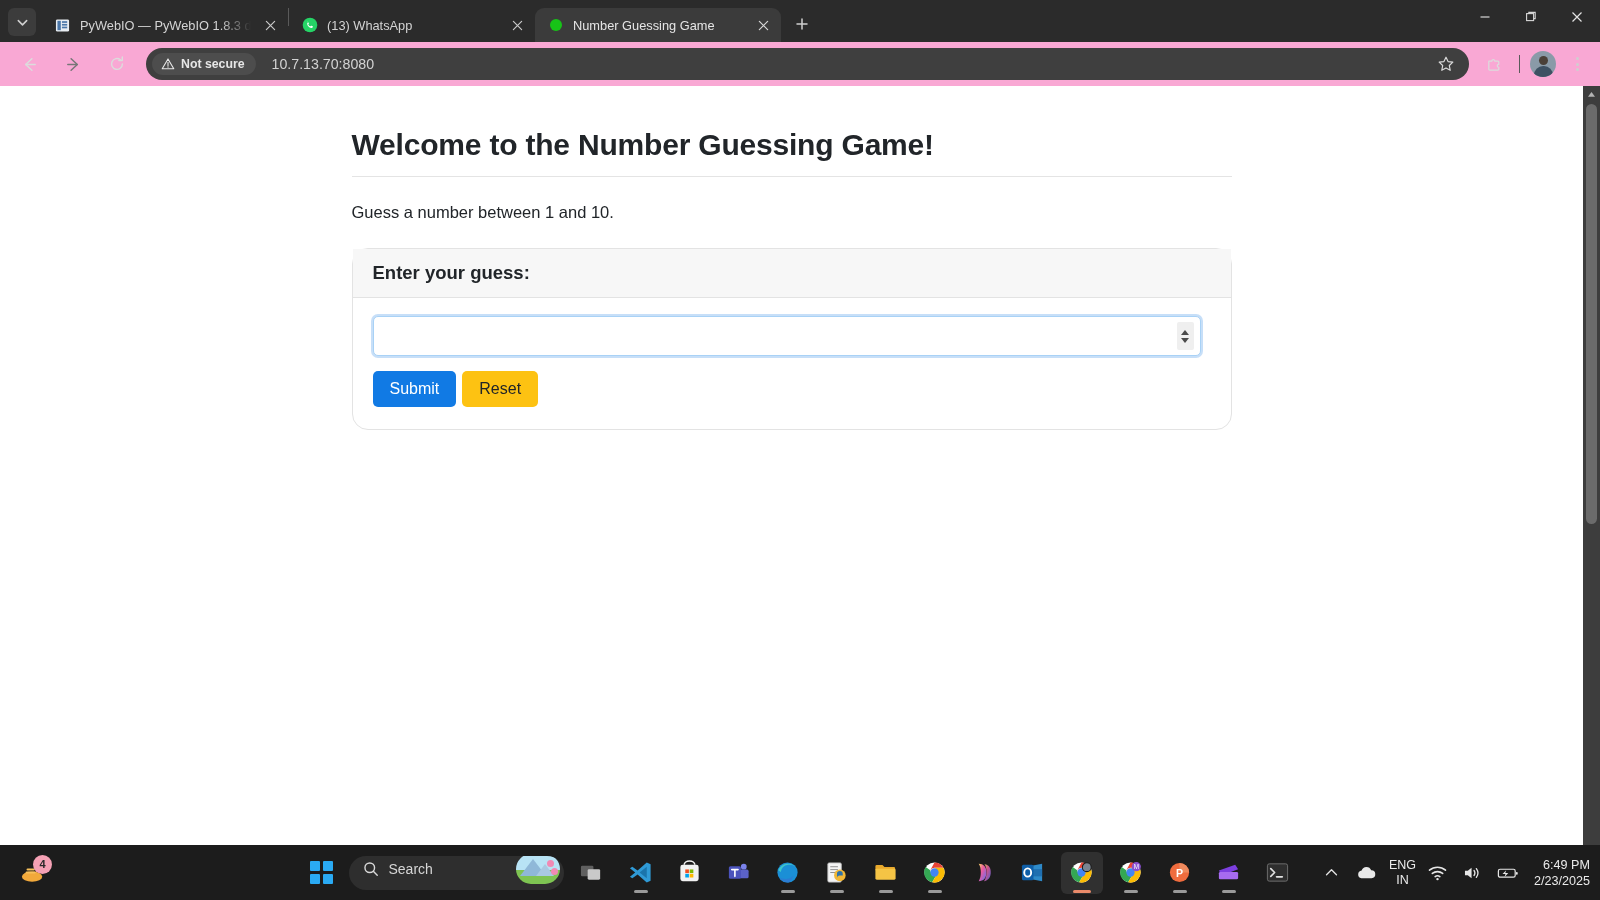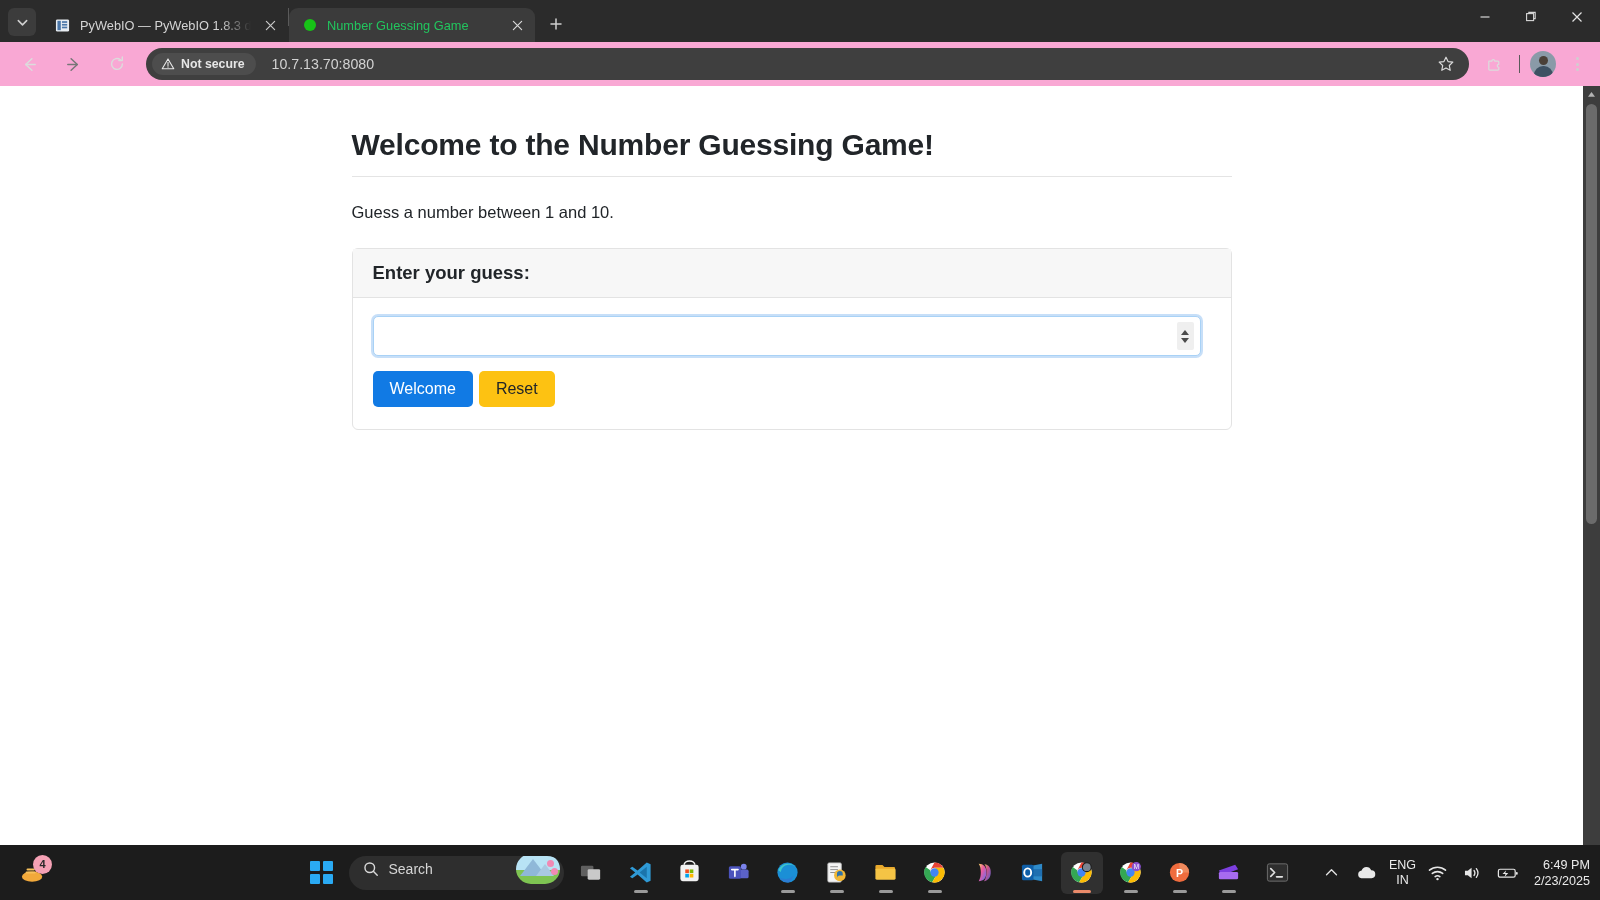--- a/index.html
+++ b/index.html
@@ -35,21 +35,21 @@
   }
   .tab.inactive { background: transparent; }
   .tab.active { background: #3b3b3b; }
   .tab-fav { width: 17px; height: 17px; flex: 0 0 auto; display: flex; align-items: center; justify-content: center; }
   .tab-title {
     flex: 1 1 auto; color: #d4d4d4; font-size: 12.8px;
     white-space: nowrap; overflow: hidden;
     -webkit-mask-image: linear-gradient(to right, #000 82%, transparent 100%);
     mask-image: linear-gradient(to right, #000 82%, transparent 100%);
   }
-  .tab.active .tab-title { color: #22c55e; }
+  .tab.active .tab-title { color: #e5e5e5; }
   .tab-close {
     width: 20px; height: 20px; flex: 0 0 auto; border-radius: 50%;
     display: flex; align-items: center; justify-content: center; cursor: pointer;
   }
   .tab-sep { width: 1px; height: 18px; background: #5a5a5a; align-self: center; margin-bottom: 8px; }
   .newtab {
     width: 30px; height: 30px; margin: 0 0 3px 6px; border-radius: 50%;
     display: flex; align-items: center; justify-content: center; cursor: pointer; flex: 0 0 auto;
   }
   .wincontrols { margin-left: auto; display: flex; align-self: flex-start; }
@@ -102,21 +102,21 @@
   
   .content { width: 880px; margin: 0 auto; padding-top: 42px; }
   h1.page-title {
     font-size: 30px; font-weight: bold; color: #212529;
     letter-spacing: -0.2px; padding-bottom: 14px;
   }
   .hr { height: 1px; background: #e4e4e4; margin-bottom: 26px; }
   .lede { font-size: 16.5px; color: #212529; padding-bottom: 26px; }
 
   .card {
-    border: 1px solid #e3e3e3; border-radius: 6px; background: #fff;
+    border: 1px solid #e3e3e3; border-radius: 16px; background: #fff;
   }
   .card-header {
     background: #f7f7f7; border-bottom: 1px solid #e3e3e3;
     padding: 13px 20px; font-size: 18.5px; font-weight: bold; color: #212529;
   }
   .card-body { padding: 18px 20px 22px 20px; }
   .numfield {
     position: relative; width: 828px; height: 40px;
     border: 1px solid #a9d2f6; border-radius: 5px; background: #fff;
     box-shadow: 0 0 0 2px rgba(130,185,240,0.45);
@@ -212,20 +212,34 @@
       <span class="tab-title">PyWebIO — PyWebIO 1.8.3 doc</span>
       <span class="tab-close">
         <svg width="11" height="11" viewBox="0 0 12 12">
           <path d="M1.5 1.5 L10.5 10.5 M10.5 1.5 L1.5 10.5" stroke="#c9c9c9" stroke-width="1.3" stroke-linecap="round"></path>
         </svg>
       </span>
     </div>
 
     <div class="tab-sep"></div>
 
+    <div class="tab inactive">
+      <span class="tab-fav">
+        <svg width="16" height="16" viewBox="0 0 16 16">
+          <circle cx="8" cy="8" r="7.3" fill="#25d366"></circle>
+          <path d="M5.4 4.9c.3-.1.6 0 .8.3l.6 1c.1.2.1.4 0 .6l-.4.5c-.1.2-.1.3 0 .5.4.7 1 1.2 1.7 1.5.2.1.3.1.5-.1l.4-.4c.2-.2.4-.2.6-.1l1 .5c.3.1.4.5.3.8-.3.7-1 1.1-1.8 1-2-.3-3.6-1.9-3.9-3.9-.1-.8.3-1.5 1-1.7z" fill="#fff"></path>
+        </svg>
+      </span>
+      <span class="tab-title">(13) WhatsApp</span>
+      <span class="tab-close">
+        <svg width="11" height="11" viewBox="0 0 12 12">
+          <path d="M1.5 1.5 L10.5 10.5 M10.5 1.5 L1.5 10.5" stroke="#c9c9c9" stroke-width="1.3" stroke-linecap="round"></path>
+        </svg>
+      </span>
+    </div>
 
     <div class="tab active">
       <span class="tab-fav">
         <svg width="14" height="14" viewBox="0 0 14 14">
             <circle cx="7" cy="7" r="6" fill="#17c317"></circle>
           </svg>
       </span>
       <span class="tab-title">Number Guessing Game</span>
       <span class="tab-close">
         <svg width="11" height="11" viewBox="0 0 12 12">
@@ -330,21 +344,21 @@
 
             <div class="numfield">
               <input type="text" value="" placeholder="" style="">
               <span class="spinner">
                 <span class="spin-up"></span>
                 <span class="spin-dn"></span>
               </span>
             </div>
 
             <div class="btnrow">
-              <button class="btn btn-primary">Welcome</button>
+              <button class="btn btn-primary">Submit</button>
               <button class="btn btn-warning">Reset</button>
             </div>
 
           </div>
         </div>
 
       </div>
     </div>
 
     <div class="scrollbar">

